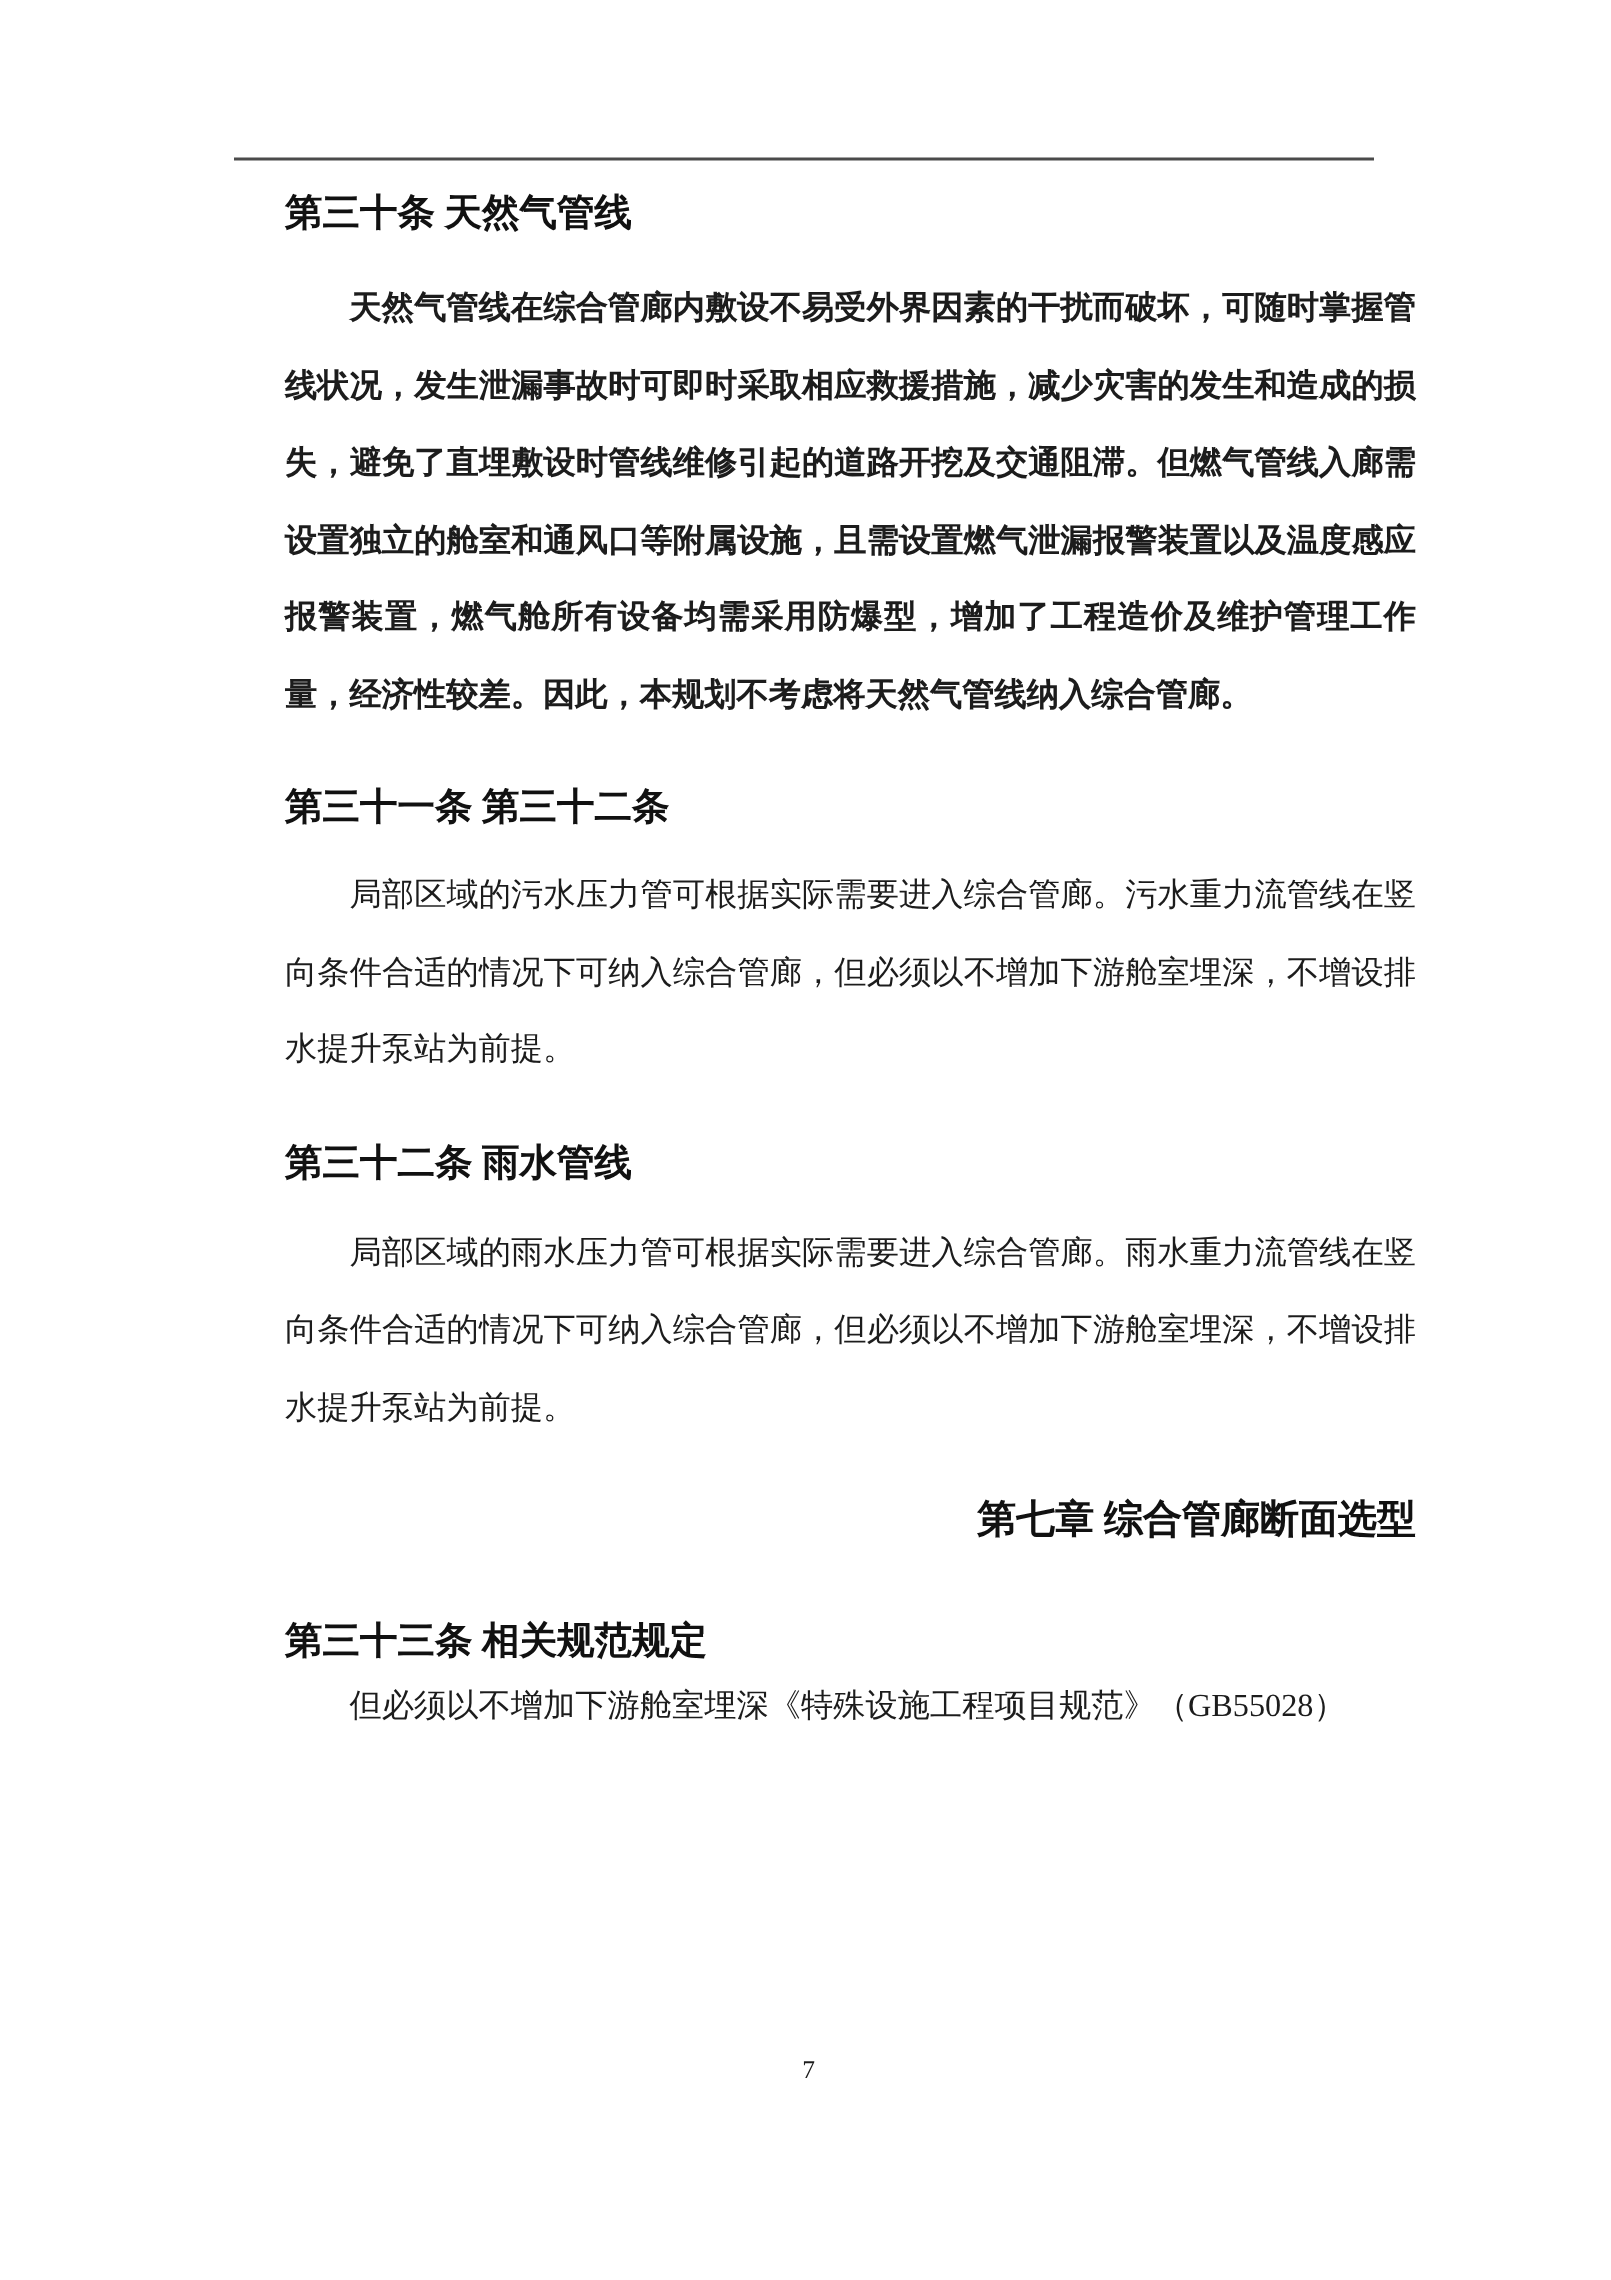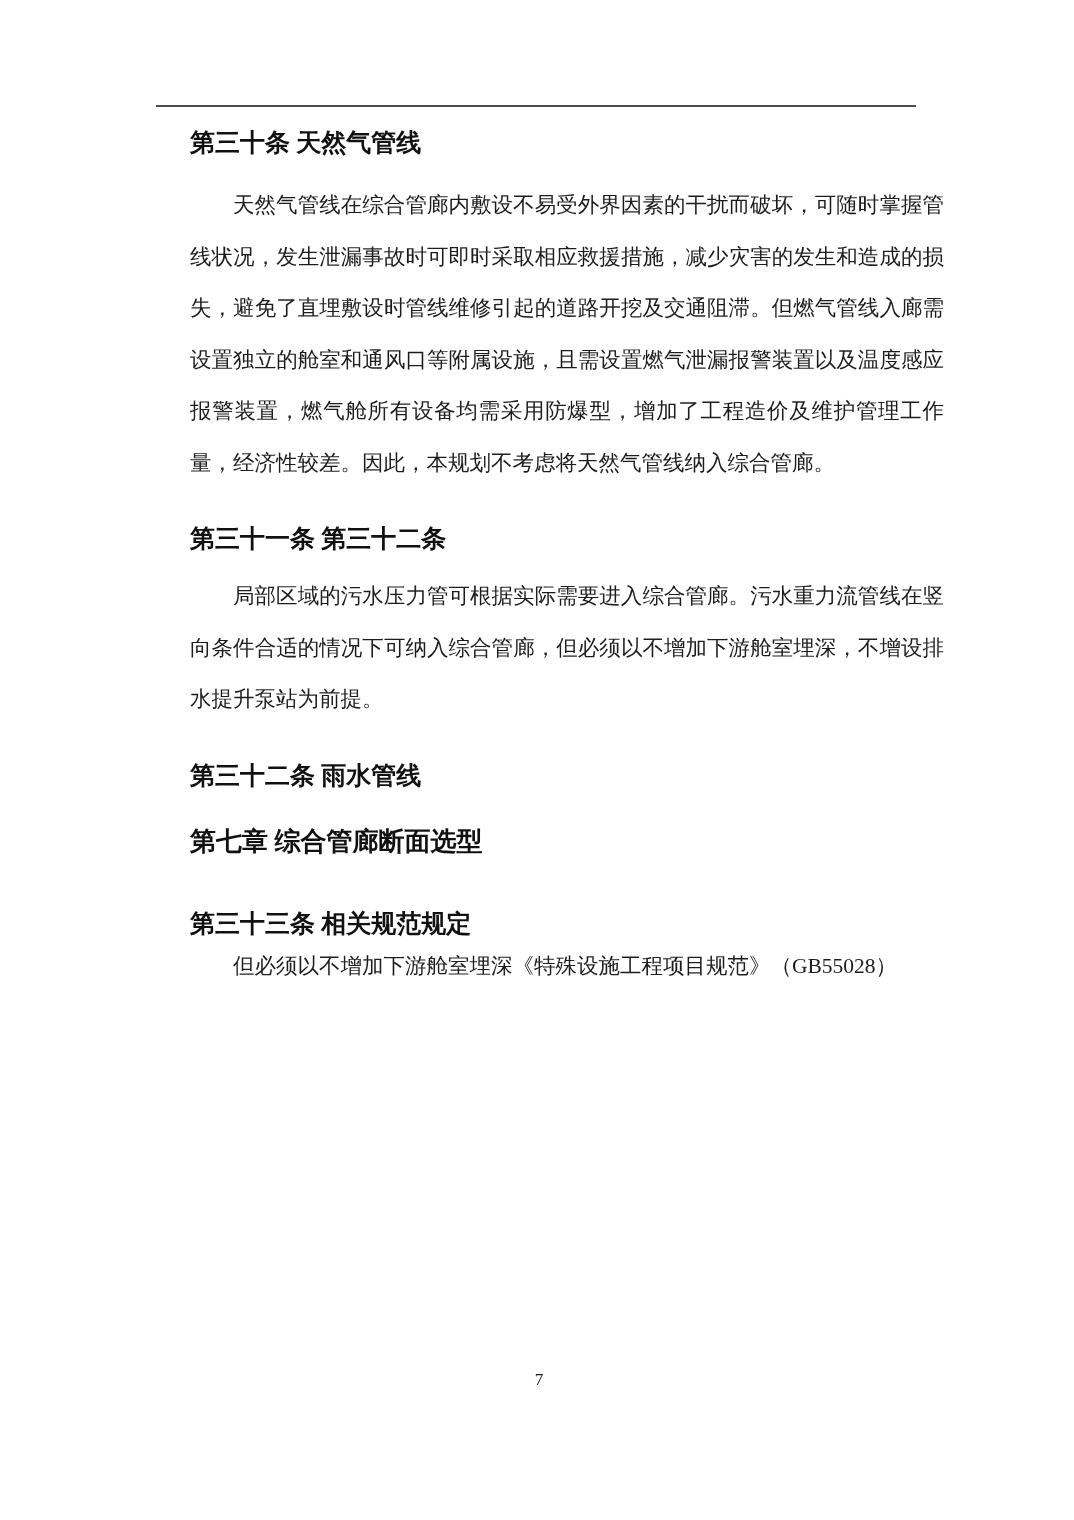--- a/index.html
+++ b/index.html
@@ -37,37 +37,37 @@
     font-weight: bold;
     line-height: 34px;
     color: #111111;
     white-space: pre;
   }
   .chapter-heading {
     margin: 0;
     font-size: 26px;
     font-weight: bold;
     line-height: 34px;
-    text-align: left;
+    text-align: right;
     color: #111111;
     white-space: pre;
   }
   .para {
     margin: 0;
     font-size: 21.5px;
     line-height: 51.5px;
     text-align: justify;
     text-justify: inter-ideograph;
     text-indent: 2em;
     word-break: break-all;
     color: #1c1c1c;
   }
   
   .mt-h30   { margin-top: 126px; }
-  .mt-p1    { margin-top: 20px;  }
+  .mt-p1    { margin-top: 20px; font-weight: bold;  }
   .mt-h31   { margin-top: 33px;  }
   .mt-p2    { margin-top: 15px;  }
   .mt-h32   { margin-top: 33px;  }
   .mt-p3    { margin-top: 17px;  }
   .mt-ch7   { margin-top: 32px;  }
   .mt-h33   { margin-top: 48px; font-family: Liberation Serif, serif;  }
   .mt-p4    { margin-top: 20px;  }
   .mt-p5    { margin-top: 0;     }
   .page-number {
     position: absolute;
@@ -92,20 +92,21 @@
     <h2 class="article-heading mt-h30">第三十条 天然气管线</h2>
 
     <p class="para mt-p1">天然气管线在综合管廊内敷设不易受外界因素的干扰而破坏，可随时掌握管线状况，发生泄漏事故时可即时采取相应救援措施，减少灾害的发生和造成的损失，避免了直埋敷设时管线维修引起的道路开挖及交通阻滞。但燃气管线入廊需设置独立的舱室和通风口等附属设施，且需设置燃气泄漏报警装置以及温度感应报警装置，燃气舱所有设备均需采用防爆型，增加了工程造价及维护管理工作量，经济性较差。因此，本规划不考虑将天然气管线纳入综合管廊。</p>
 
     <h2 class="article-heading mt-h31">第三十一条 第三十二条</h2>
 
     <p class="para mt-p2">局部区域的污水压力管可根据实际需要进入综合管廊。污水重力流管线在竖向条件合适的情况下可纳入综合管廊，但必须以不增加下游舱室埋深，不增设排水提升泵站为前提。</p>
 
     <h2 class="article-heading mt-h32">第三十二条 雨水管线</h2>
 
+    <p class="para mt-p3">局部区域的雨水压力管可根据实际需要进入综合管廊。雨水重力流管线在竖向条件合适的情况下可纳入综合管廊，但必须以不增加下游舱室埋深，不增设排水提升泵站为前提。</p>
 
     <h1 class="chapter-heading mt-ch7">第七章 综合管廊断面选型</h1>
 
     <h2 class="article-heading mt-h33">第三十三条 相关规范规定</h2>
 
 
     <p class="para mt-p5">但必须以不增加下游舱室埋深《特殊设施工程项目规范》（GB55028）</p>
 
   </div>
 

